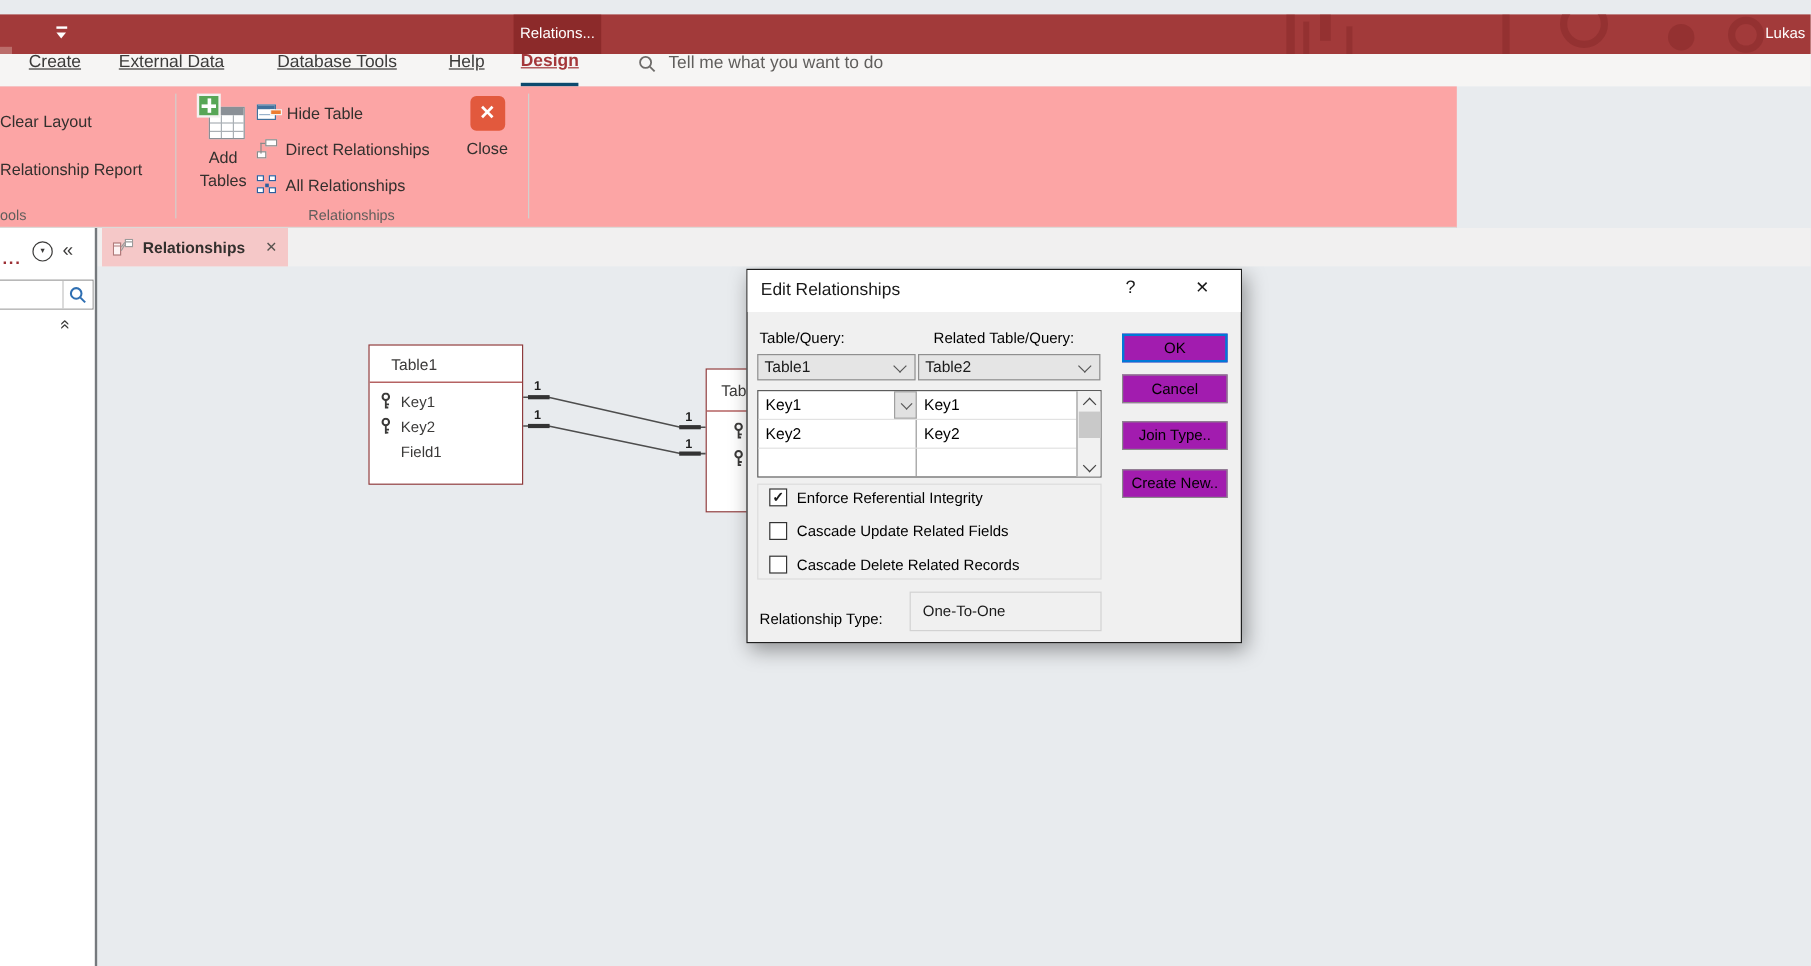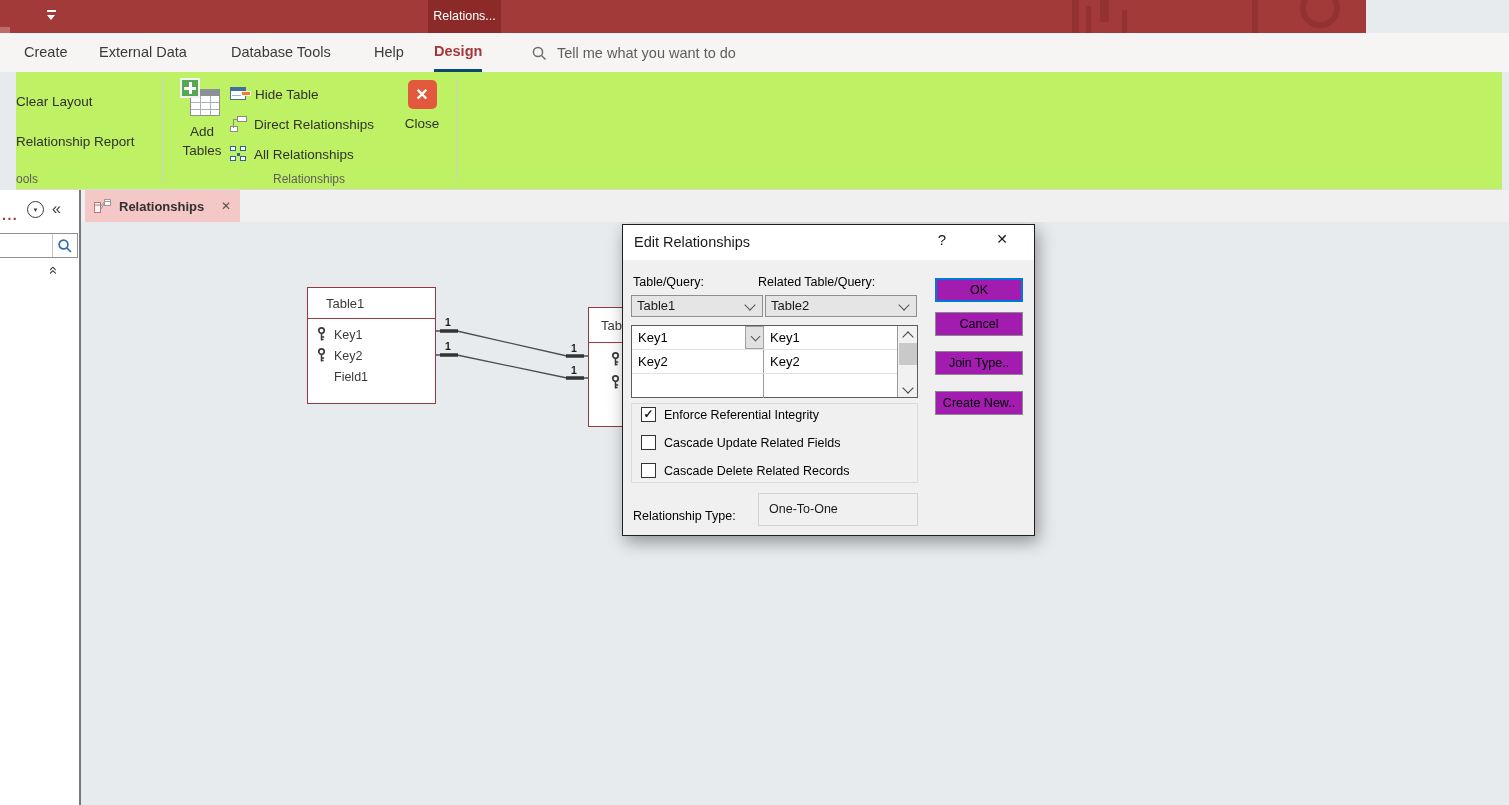--- a/index.html
+++ b/index.html
@@ -4,40 +4,40 @@
 <style>
   * { margin:0; padding:0; box-sizing:border-box; }
   html,body { width:1509px; height:805px; }
   body {
     position:relative; overflow:hidden;
     font-family:"Liberation Sans", sans-serif;
     background:#e8ebee; color:#3b3a39;
   }
 
   
-  #titlebar { position:absolute; left:0; top:0; width:1366px; height:33px; background:#a23a3a; z-index:20; overflow:hidden; }
+  #titlebar { position:absolute; left:0; top:12px; width:1509px; height:33px; background:#a23a3a; z-index:20; overflow:hidden; }
   .deco { position:absolute; background:#8f2f2f; opacity:.75; }
   .deco.ring { background:transparent; border:6px solid #8f2f2f; border-radius:50%; }
   .deco.dot { border-radius:50%; }
   #qat-partial { position:absolute; left:0; top:27px; width:10px; height:6px; background:#c27b77; opacity:.8; }
   #qat-customize { position:absolute; left:46px; top:10px; width:12px; height:12px; }
   #qat-customize .bar { position:absolute; left:1px; top:0; width:9px; height:2px; background:#fff; }
   #qat-customize .tri { position:absolute; left:1px; top:5px; width:0; height:0; border-left:4.5px solid transparent; border-right:4.5px solid transparent; border-top:5px solid #fff; }
   #ctx-tab { position:absolute; left:428px; top:0; width:73px; height:33px; background:#8c2a2a; color:#fff; font-size:12.5px; line-height:33px; text-align:center; }
   #win-title { position:absolute; left:512px; top:0; height:33px; line-height:33px; font-size:13px; color:#f2dddd; white-space:nowrap; z-index:2; }
   #user-name { position:absolute; left:1471px; top:0; height:33px; line-height:33px; font-size:12.5px; color:#fff; z-index:2; white-space:nowrap; }
 
   
   #ribbon-tabs { position:absolute; left:0; top:33px; width:1509px; height:39px; background:#f6f5f4; z-index:19; }
-  .rtab { position:absolute; top:0; height:39px; line-height:39px; font-size:14.5px; color:#3b3a39; cursor:pointer; white-space:nowrap; }
+  .rtab { position:absolute; top:0; height:39px; line-height:39px; font-size:14.5px; color:#3b3a39; cursor:pointer; white-space:nowrap;text-decoration:underline; }
   .rtab.active { color:#a4373a; font-weight:700; border-bottom:3px solid #0c4a6e; line-height:36px; }
   #tellme { position:absolute; left:531px; top:0; height:39px; display:flex; align-items:center; gap:10px; color:#605e5c; font-size:14.5px; cursor:text; }
 
   
-  #ribbon { position:absolute; left:16px; top:72px; width:1486px; height:118px; background:#bef264; border-bottom:1px solid #dcdad8; z-index:19; }
+  #ribbon { position:absolute; left:0; top:72px; width:1214px; height:118px; background:#fca5a5; border-bottom:1px solid #dcdad8; z-index:19; }
   .rb-divider { position:absolute; top:6px; width:1px; height:104px; background:#d2d0ce; }
   .rb-textbtn { position:absolute; left:0; font-size:13.5px; color:#33302e; white-space:nowrap; cursor:pointer; background:none; border:none; font-family:inherit; }
   .rb-grouplabel { position:absolute; font-size:12px; color:#605e5c; }
   .bigbtn { position:absolute; top:8px; display:flex; flex-direction:column; align-items:center; cursor:pointer; background:none; border:none; font-family:inherit; font-size:13.5px; color:#33302e; }
   .bigbtn .lines { line-height:19px; text-align:center; }
   .smallbtn { position:absolute; left:214px; height:24px; display:flex; align-items:center; gap:7px; font-size:13.5px; color:#33302e; cursor:pointer; background:none; border:none; font-family:inherit; white-space:nowrap; }
 
   
   .icon-addtable { position:relative; width:40px; height:38px; margin-bottom:4px; }
   .at-table { position:absolute; right:2px; bottom:2px; width:30px; height:27px; border:1px solid #8a9096; background:#fff; }
@@ -331,21 +331,21 @@
 <span class="one-label" style="left:571px;top:364px;">1</span>
 
 <div id="dialog">
   <div id="dlg-titlebar">
     <span id="dlg-title">Edit Relationships</span>
     <button id="dlg-help">?</button>
     <button id="dlg-close">✕</button>
   </div>
 
   <span class="dlg-label" style="left:10px;top:50px;">Table/Query:</span>
-  <span class="dlg-label" style="left:135px;top:50px;">Related Table/Query:</span>
+  <span class="dlg-label" style="left:155px;top:50px;">Related Table/Query:</span>
 
   <div class="combo" style="left:8px;top:70px;width:132px;">
     <span>Table1</span>
     <span class="chev"></span>
   </div>
   <div class="combo" style="left:142px;top:70px;width:152px;">
     <span>Table2</span>
     <span class="chev"></span>
   </div>
 

